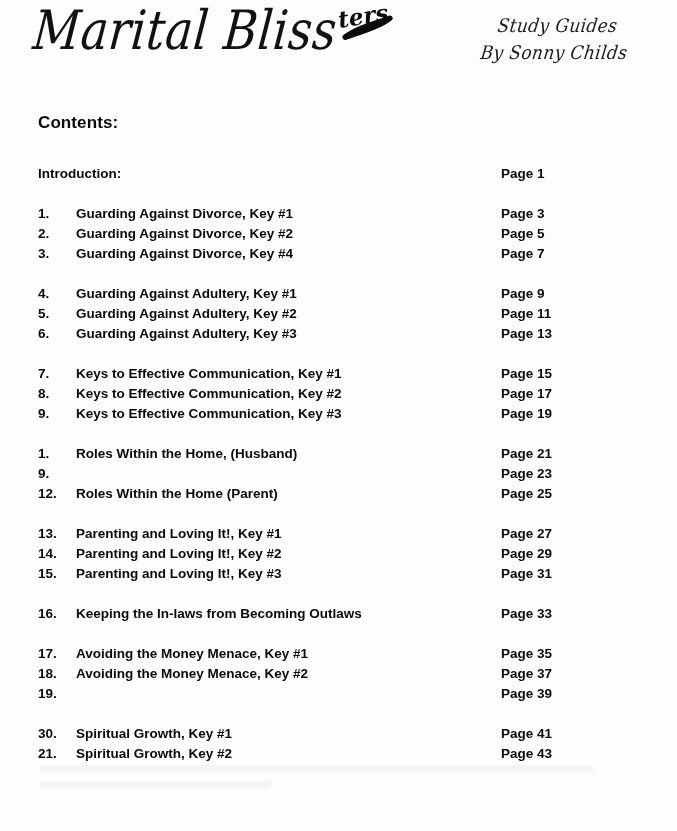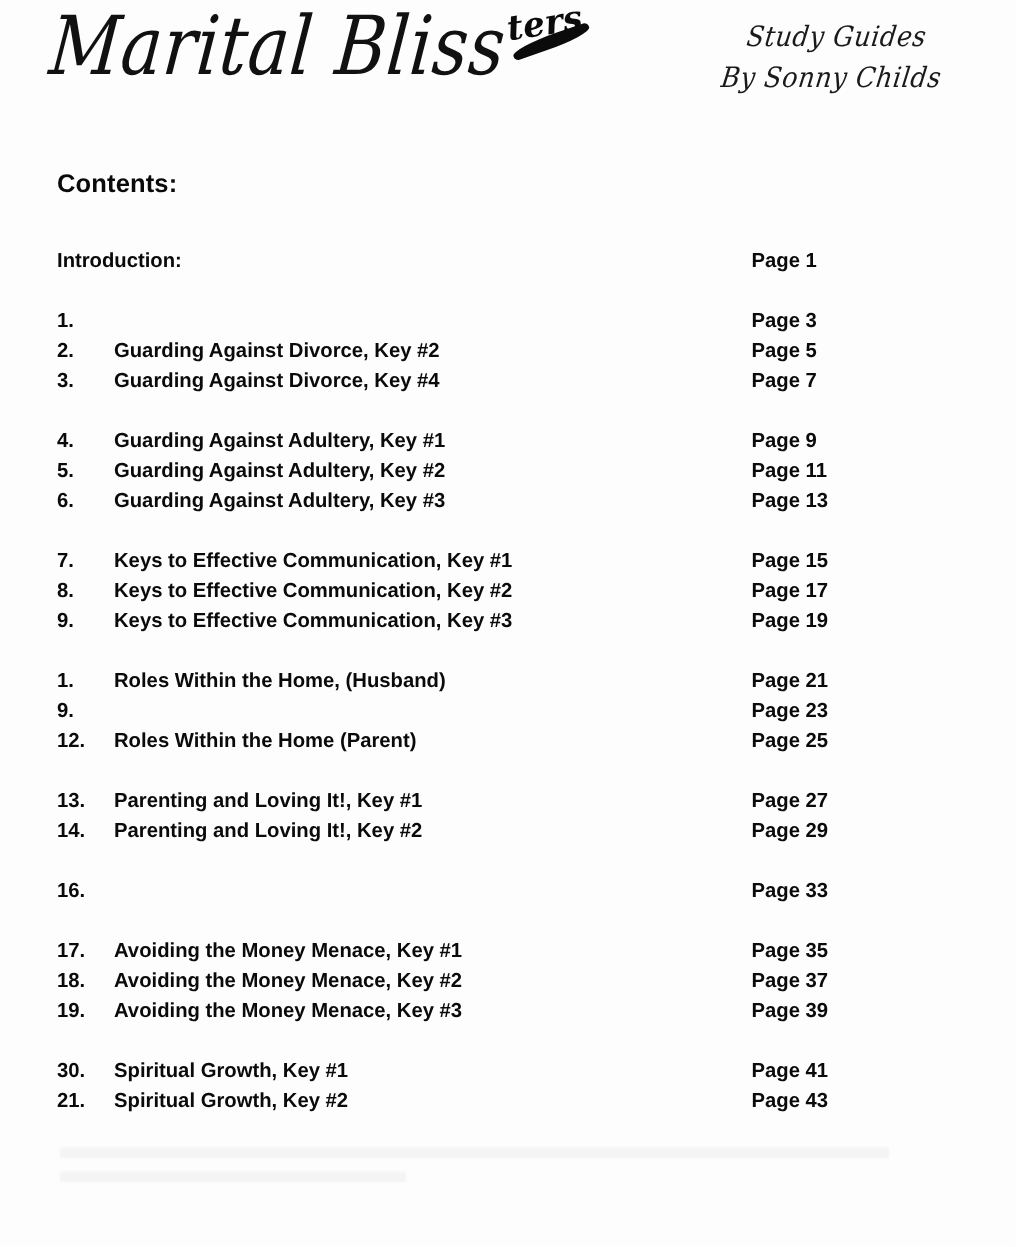--- a/index.html
+++ b/index.html
@@ -206,20 +206,21 @@
 
     <div class="toc-row intro-row">
       <span class="toc-label intro">Introduction:</span>
       <span class="toc-page">Page 1</span>
     </div>
 
     <div class="group-gap"></div>
 
     <div class="toc-row">
       <span class="toc-num">1.</span>
+      <span class="toc-label">Guarding Against Divorce, Key #1</span>
       <span class="toc-page">Page 3</span>
     </div>
     <div class="toc-row">
       <span class="toc-num">2.</span>
       <span class="toc-label">Guarding Against Divorce, Key #2</span>
       <span class="toc-page">Page 5</span>
     </div>
     <div class="toc-row">
       <span class="toc-num">3.</span>
       <span class="toc-label">Guarding Against Divorce, Key #4</span>
@@ -284,43 +285,48 @@
     <div class="toc-row">
       <span class="toc-num">13.</span>
       <span class="toc-label">Parenting and Loving It!, Key #1</span>
       <span class="toc-page">Page 27</span>
     </div>
     <div class="toc-row">
       <span class="toc-num">14.</span>
       <span class="toc-label">Parenting and Loving It!, Key #2</span>
       <span class="toc-page">Page 29</span>
     </div>
+    <div class="toc-row">
+      <span class="toc-num">15.</span>
+      <span class="toc-label">Parenting and Loving It!, Key #3</span>
+      <span class="toc-page">Page 31</span>
+    </div>
 
     <div class="group-gap"></div>
 
     <div class="toc-row">
       <span class="toc-num">16.</span>
+      <span class="toc-label">Keeping the In-laws from Becoming Outlaws</span>
       <span class="toc-page">Page 33</span>
     </div>
 
     <div class="group-gap"></div>
 
     <div class="toc-row">
       <span class="toc-num">17.</span>
       <span class="toc-label">Avoiding the Money Menace, Key #1</span>
       <span class="toc-page">Page 35</span>
     </div>
     <div class="toc-row">
       <span class="toc-num">18.</span>
       <span class="toc-label">Avoiding the Money Menace, Key #2</span>
       <span class="toc-page">Page 37</span>
     </div>
     <div class="toc-row">
       <span class="toc-num">19.</span>
-      <span class="toc-label">Avoiding the Money Menace, Key #3</span>
       <span class="toc-page">Page 39</span>
     </div>
 
     <div class="group-gap"></div>
 
     <div class="toc-row">
       <span class="toc-num">30.</span>
       <span class="toc-label">Spiritual Growth, Key #1</span>
       <span class="toc-page">Page 41</span>
     </div>

